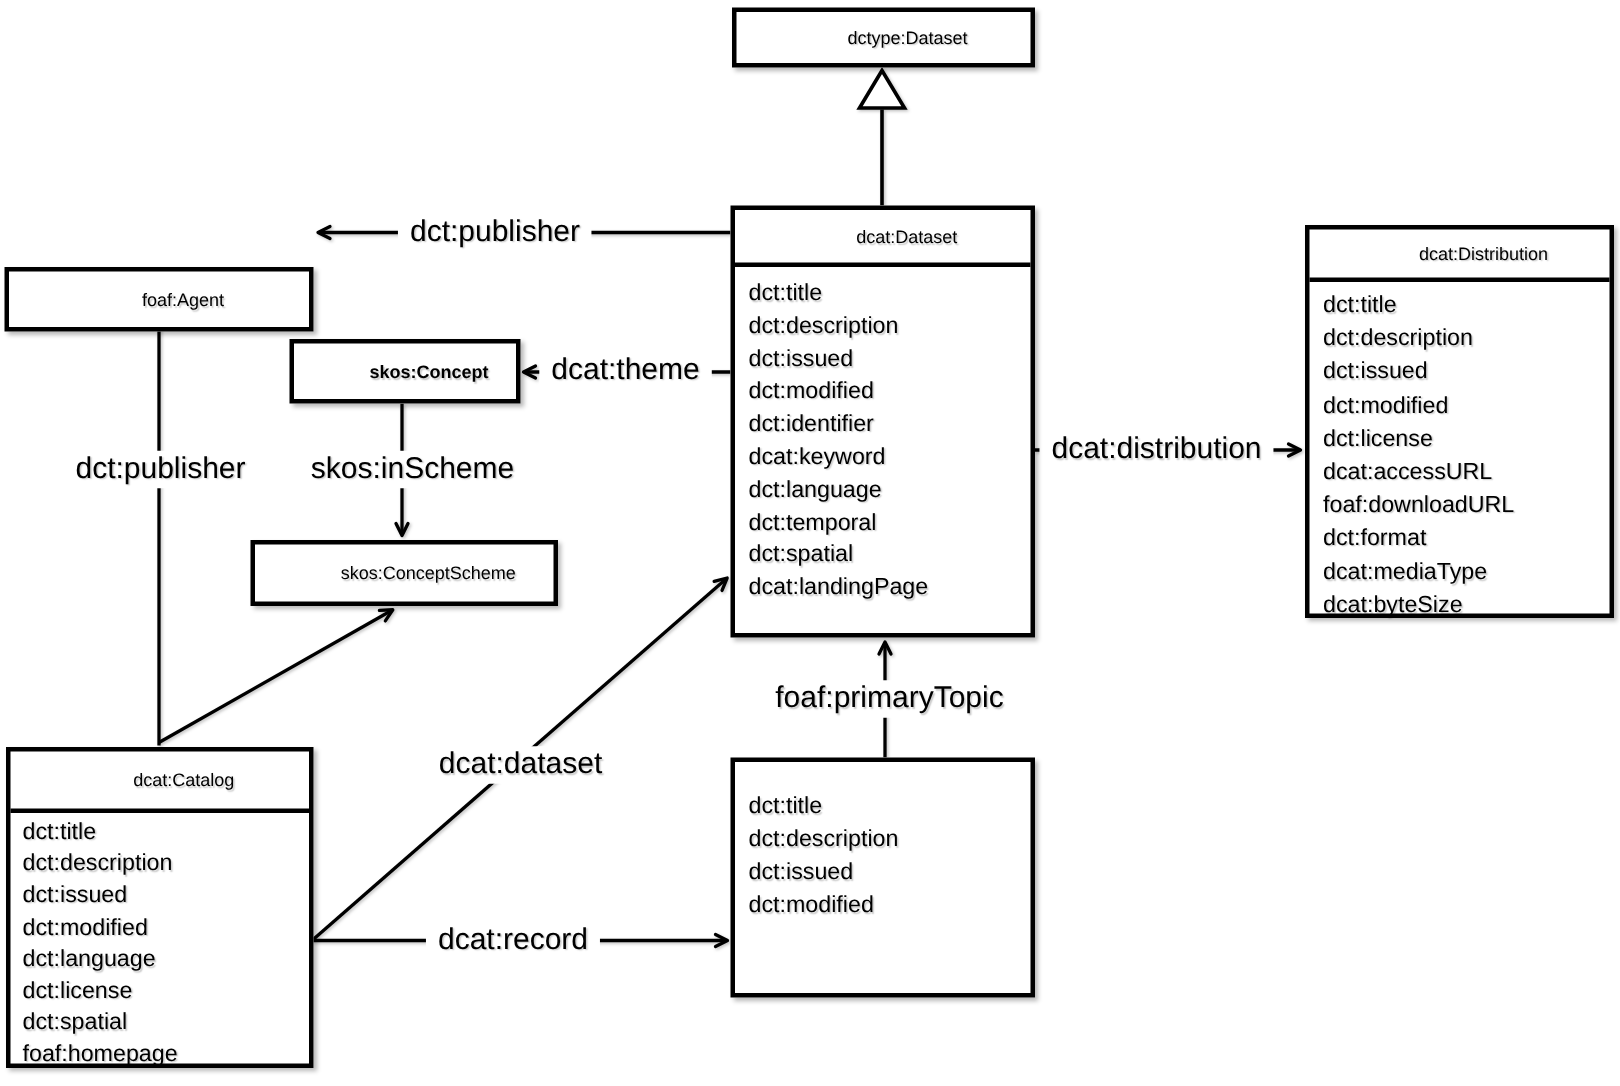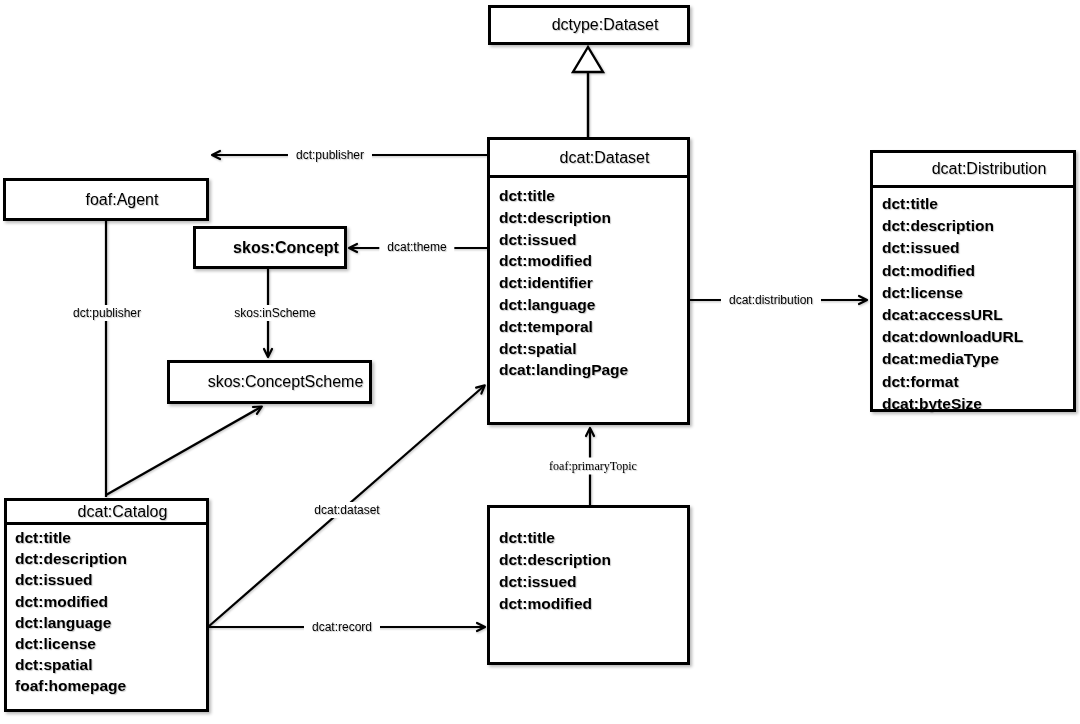--- a/index.html
+++ b/index.html
@@ -31,31 +31,30 @@
     border: 3px solid #000000;
     z-index: 3;
     box-shadow: 2px 2px 3px rgba(0,0,0,0.28);
   }
   .cls .hdr {
     box-sizing: border-box;
     width: 100%;
     display: flex;
     align-items: center;
     justify-content: center;
-    font-size: 16px;
+    font-size: 12px;
     text-shadow: 1px 1px 1px rgba(0,0,0,0.22);
     white-space: nowrap;
     padding-left: 32px;
   }
   .cls .hdr.divided { border-bottom: 3px solid #000000; }
   .cls .props {
     box-sizing: border-box;
     font-size: 15.5px;
     text-shadow: 1px 1px 1px rgba(0,0,0,0.22);
-    font-weight: bold;
   }
   .cls .prop { white-space: nowrap; }
 
   #box-dctype-dataset      { left: 488px; top: 5px;   width: 202px; height: 40px; }
   #box-dctype-dataset .hdr { height: 34px; }
 
   #box-foaf-agent      { left: 3px;   top: 134px; width: 206px; height: 43px; margin-top: 44px; }
   #box-foaf-agent .hdr { height: 37px; }
 
   #box-skos-concept      { left: 193px; top: 226px; width: 154px; height: 43px; }
@@ -66,46 +65,46 @@
 
   #box-dcat-dataset        { left: 487px; top: 137px; width: 203px; height: 288px; }
   #box-dcat-dataset .hdr   { height: 38px; }
   #box-dcat-dataset .props { padding: 7px 0 0 9px; line-height: 21.8px; }
 
   #box-dcat-distribution        { left: 870px; top: 150px; width: 206px; height: 262px; }
   #box-dcat-distribution .hdr   { height: 35px; }
   #box-dcat-distribution .props { padding: 5px 0 0 9px; line-height: 22.2px; }
 
   #box-dcat-catalog        { left: 4px; top: 498px; width: 205px; height: 214px; }
-  #box-dcat-catalog .hdr   { height: 24px; }
+  #box-dcat-catalog .hdr   { height: 41px; }
   #box-dcat-catalog .props { padding: 2px 0 0 8px; line-height: 21.2px; }
 
   #box-dcat-catalogrecord        { left: 487px; top: 505px; width: 203px; height: 160px; }
   #box-dcat-catalogrecord .hdr   { height: 37px; }
   #box-dcat-catalogrecord .props { padding: 19px 0 0 9px; line-height: 22px; }
 
   
   .elabel {
     position: absolute;
     transform: translate(-50%, -50%);
     background: #ffffff;
     padding: 1px 8px;
-    font-size: 12px;
+    font-size: 20px;
     white-space: nowrap;
     z-index: 2;
     text-shadow: 1px 1px 1px rgba(0,0,0,0.22);
   }
   #lbl-publisher-top  { left: 330px; top: 155px; }
   #lbl-theme          { left: 417px; top: 247px; }
   #lbl-inscheme       { left: 275px; top: 313px; }
   #lbl-publisher-left { left: 107px; top: 313px; }
   #lbl-themetaxonomy  { left: 231px; top: 440px; }
   #lbl-dataset        { left: 347px; top: 510px; }
   #lbl-record         { left: 342px; top: 627px; }
-  #lbl-primarytopic   { left: 593px; top: 466px; font-family: Liberation Serif, serif; }
+  #lbl-primarytopic   { left: 593px; top: 466px; }
   #lbl-distribution   { left: 771px; top: 300px; }
 </style>
 </head>
 <body>
 
 <div class="stage">
 
   <svg class="edges" viewBox="0 0 1080 724">
     <defs>
       <marker id="arrow" viewBox="0 0 14 14" refX="10" refY="7" markerWidth="14" markerHeight="14" markerUnits="userSpaceOnUse" orient="auto">
@@ -152,39 +151,40 @@
   </div>
 
   <div class="cls" id="box-dcat-dataset">
     <div class="hdr divided">dcat:Dataset</div>
     <div class="props">
       <div class="prop">dct:title</div>
       <div class="prop">dct:description</div>
       <div class="prop">dct:issued</div>
       <div class="prop">dct:modified</div>
       <div class="prop">dct:identifier</div>
+      <div class="prop">dcat:keyword</div>
       <div class="prop">dct:language</div>
       <div class="prop">dct:temporal</div>
       <div class="prop">dct:spatial</div>
       <div class="prop">dcat:landingPage</div>
     </div>
   </div>
 
   <div class="cls" id="box-dcat-distribution">
     <div class="hdr divided">dcat:Distribution</div>
     <div class="props">
       <div class="prop">dct:title</div>
       <div class="prop">dct:description</div>
       <div class="prop">dct:issued</div>
       <div class="prop">dct:modified</div>
       <div class="prop">dct:license</div>
       <div class="prop">dcat:accessURL</div>
-      <div class="prop">dcat:downloadURL</div>
+      <div class="prop">foaf:downloadURL</div>
+      <div class="prop">dct:format</div>
       <div class="prop">dcat:mediaType</div>
-      <div class="prop">dct:format</div>
       <div class="prop">dcat:byteSize</div>
     </div>
   </div>
 
   <div class="cls" id="box-dcat-catalog">
     <div class="hdr divided">dcat:Catalog</div>
     <div class="props">
       <div class="prop">dct:title</div>
       <div class="prop">dct:description</div>
       <div class="prop">dct:issued</div>

